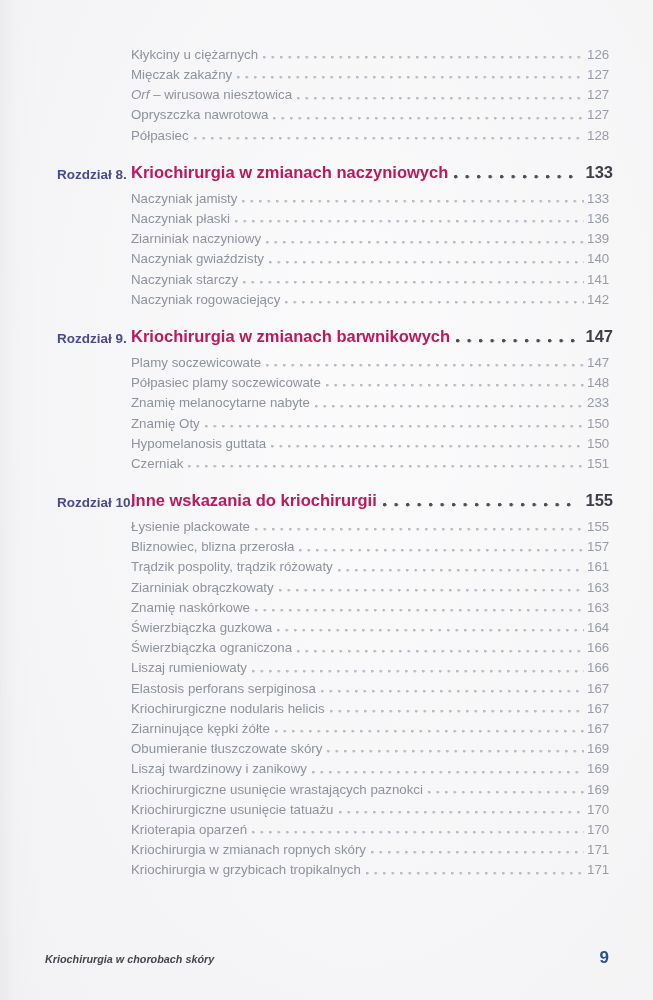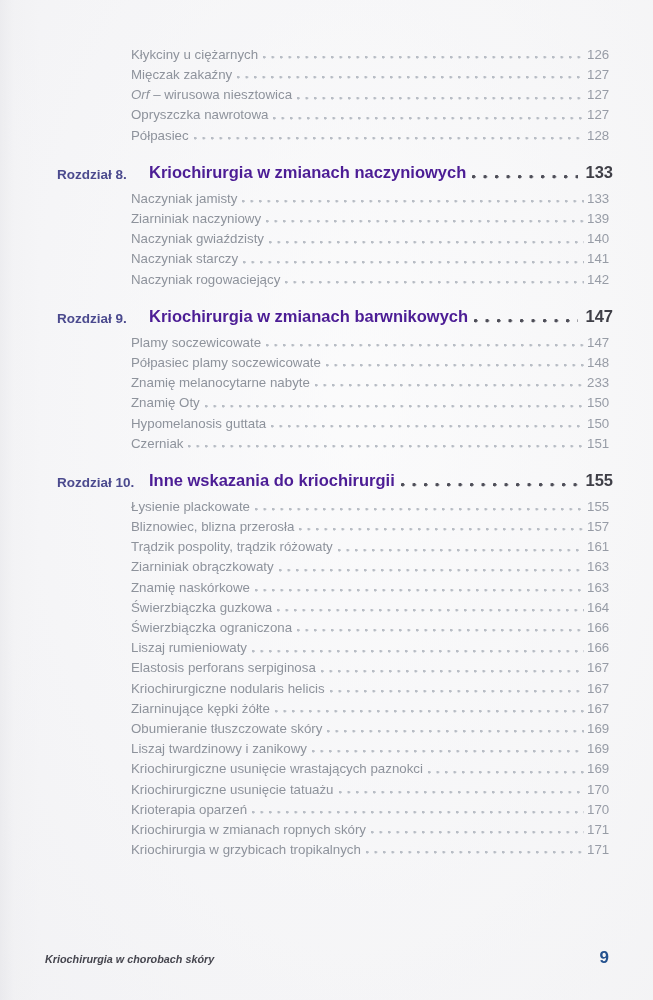--- a/index.html
+++ b/index.html
@@ -66,32 +66,32 @@
   
   .chapter-row {
     display: flex;
     align-items: flex-end;
     height: 27px;
     margin-top: 13px;
     margin-bottom: 3px;
   }
   .chapter-label {
     width: 68px;
-    padding-right: 24px;
+    padding-right: 6px;
     text-align: right;
     color: #4b4a8e;
     font-size: 13.5px;
     font-weight: bold;
     line-height: 1.2;
     white-space: nowrap;
     flex-shrink: 0;
     overflow: visible;
   }
   .chapter-title {
-    color: #4c1d95;
+    color: #be185d;
     font-size: 16.5px;
     font-weight: 600;
     line-height: 1.2;
     white-space: nowrap;
     flex-shrink: 0;
   }
   .chapter-leader {
     flex: 1;
     height: 4px;
     margin: 0 3px 4px 6px;
@@ -173,20 +173,25 @@
         <span class="chapter-title">Kriochirurgia w zmianach naczyniowych</span>
         <span class="chapter-leader"></span>
         <span class="chapter-page">133</span>
       </div>
       <div class="item-row">
         <span class="item-label">Naczyniak jamisty</span>
         <span class="item-leader"></span>
         <span class="item-page">133</span>
       </div>
       <div class="item-row">
+        <span class="item-label">Naczyniak płaski</span>
+        <span class="item-leader"></span>
+        <span class="item-page">136</span>
+      </div>
+      <div class="item-row">
         <span class="item-label">Ziarniniak naczyniowy</span>
         <span class="item-leader"></span>
         <span class="item-page">139</span>
       </div>
       <div class="item-row">
         <span class="item-label">Naczyniak gwiaździsty</span>
         <span class="item-leader"></span>
         <span class="item-page">140</span>
       </div>
       <div class="item-row">

